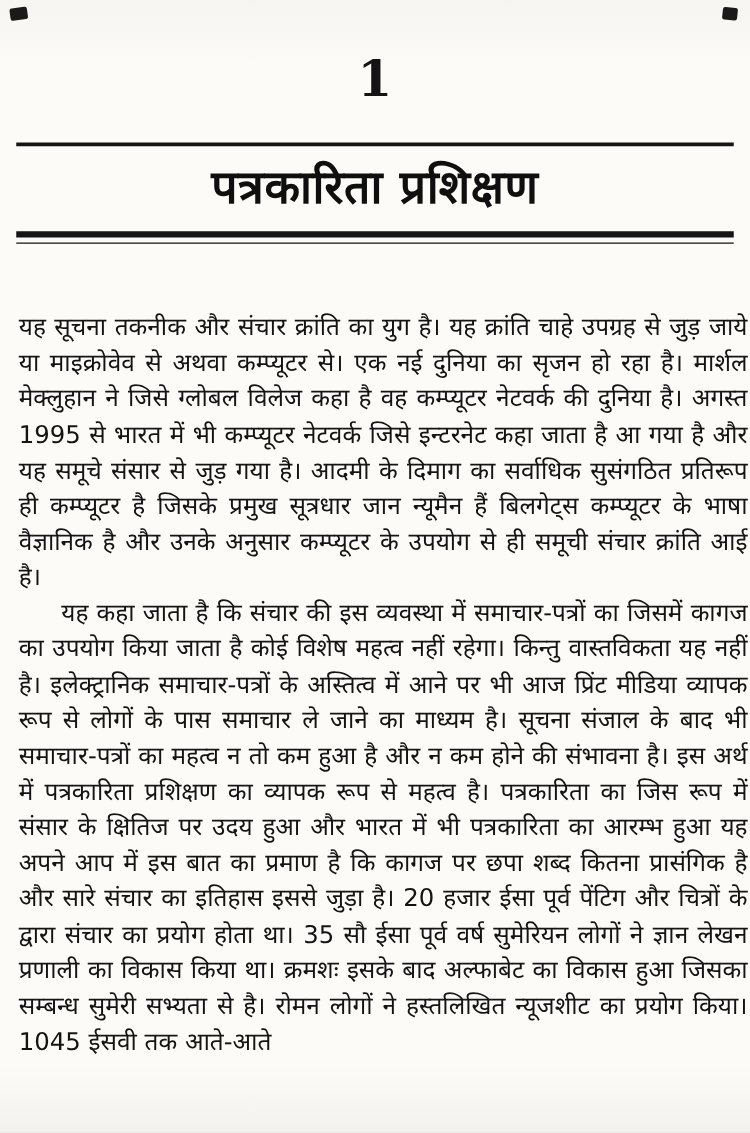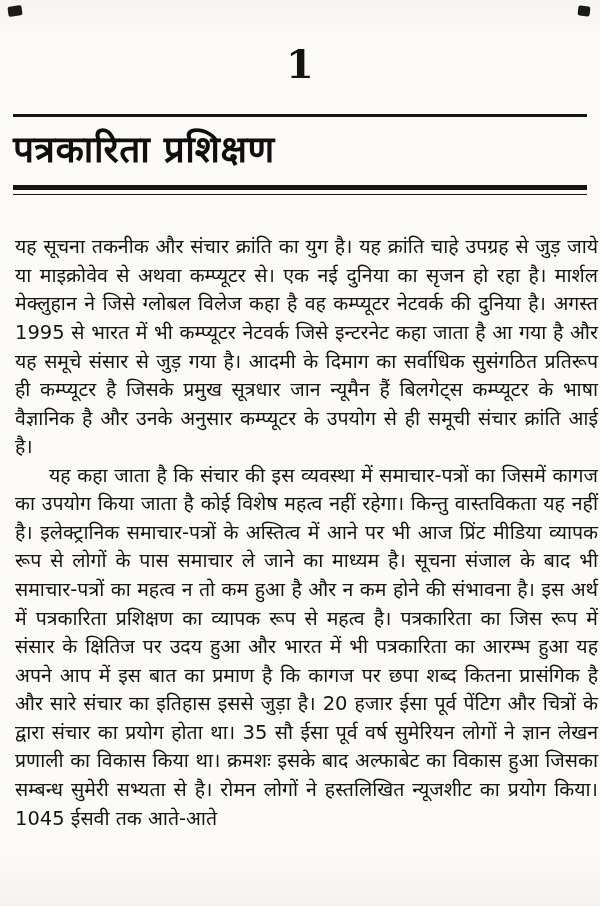--- a/index.html
+++ b/index.html
@@ -41,30 +41,31 @@
   .rule {
     background: #151515;
     border: none;
   }
   .rule-top {
     margin-top: 30px;
     height: 3px;
   }
   .title {
     margin: 10px 0 12px 0;
+    text-align: center;
     font-size: 37px;
     font-weight: 700;
     line-height: 1.25;
     color: #0f0f0f;
     letter-spacing: 0.5px;
   }
   .rule-thick { height: 5px; }
   .rule-thin  { height: 1px; margin-top: 4px; }
   .body-text {
-    margin-top: 38px;
+    margin-top: 53px;
     padding: 0 2px 0 15px;
     font-size: 19.5px;
     line-height: 1.465;
     text-align: justify;
     color: #141414;
   }
   .para { margin: 0; }
   .para.indented { text-indent: 34px; }
 </style>
 </head>

